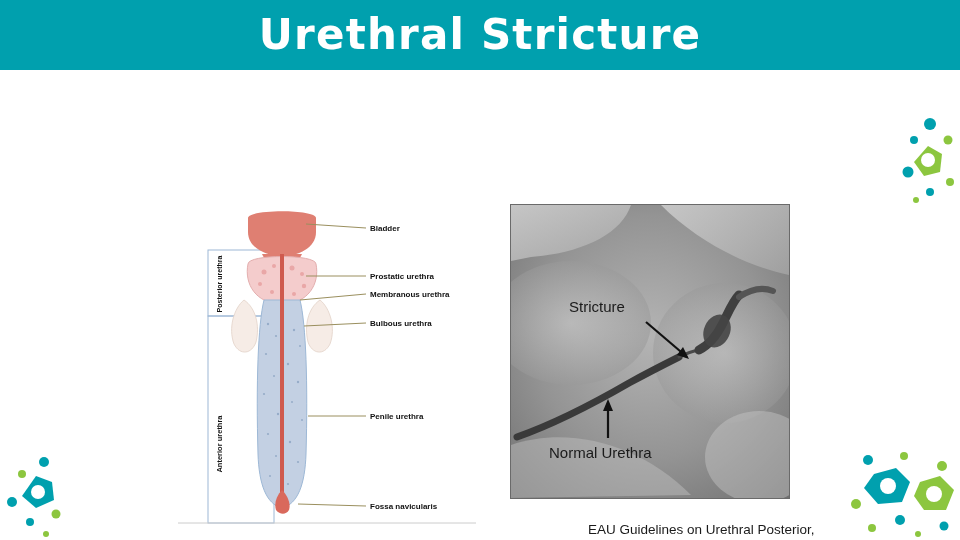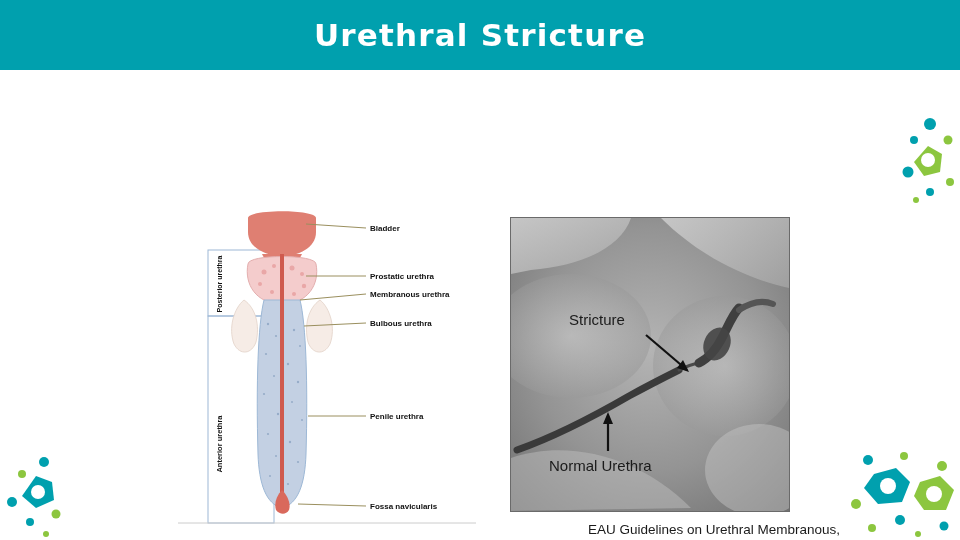--- a/index.html
+++ b/index.html
@@ -32,21 +32,21 @@
   }
   .title-text {
     position: absolute;
     left: 0;
     top: 0;
     width: 960px;
     height: 70px;
     line-height: 70px;
     text-align: center;
     color: #ffffff;
-    font-size: 31px;
+    font-size: 42px;
     font-weight: bold;
     letter-spacing: 1.2px;
     font-family: "DejaVu Sans", sans-serif;
   }
 
   
   .deco {
     position: absolute;
   }
 
@@ -58,21 +58,21 @@
     width: 300px;
     height: 325px;
     text-decoration: underline;
   }
   .anatomy svg { display: block; }
 
   
   .radiograph {
     position: absolute;
     left: 510px;
-    top: 217px;
+    top: 204px;
     width: 278px;
     height: 293px;
     border: 1px solid #6a6a6a;
     background: #be185d;
     overflow: hidden;
   }
   .radiograph svg { display: block; }
 
   
   .caption {
@@ -246,15 +246,15 @@
       </g>
 
       <text x="38" y="253" font-family="Liberation Sans, sans-serif" font-size="15" fill="#1b1b1b">Normal Urethra</text>
       <g stroke="#111111" stroke-width="2.2" fill="none">
         <line x1="97" y1="233" x2="97" y2="200"></line>
         <polygon points="97,194 92,206 102,206" fill="#111111" stroke="none"></polygon>
       </g>
     </svg>
   </div>
 
-  <div class="caption">EAU Guidelines on Urethral Membranous,</div>
+  <div class="caption">EAU Guidelines on Urethral Posterior,</div>
 
 </div>
 
 </body></html>

